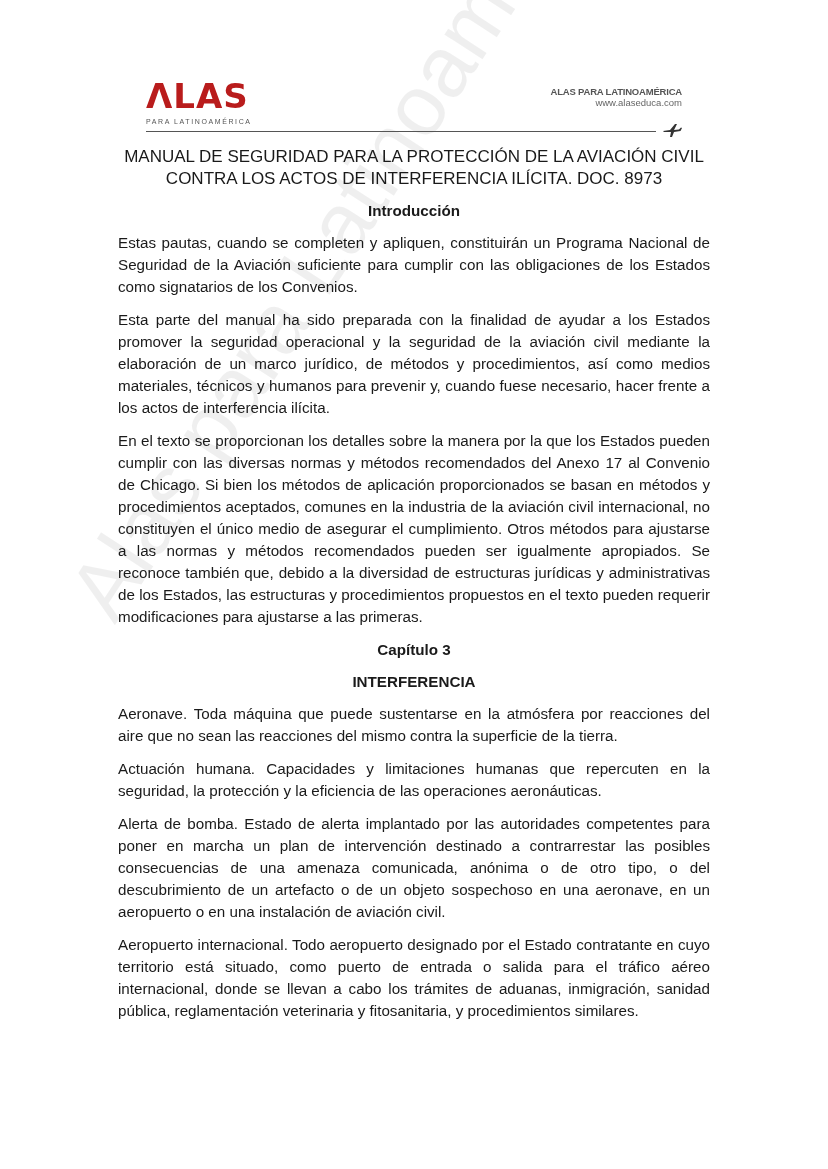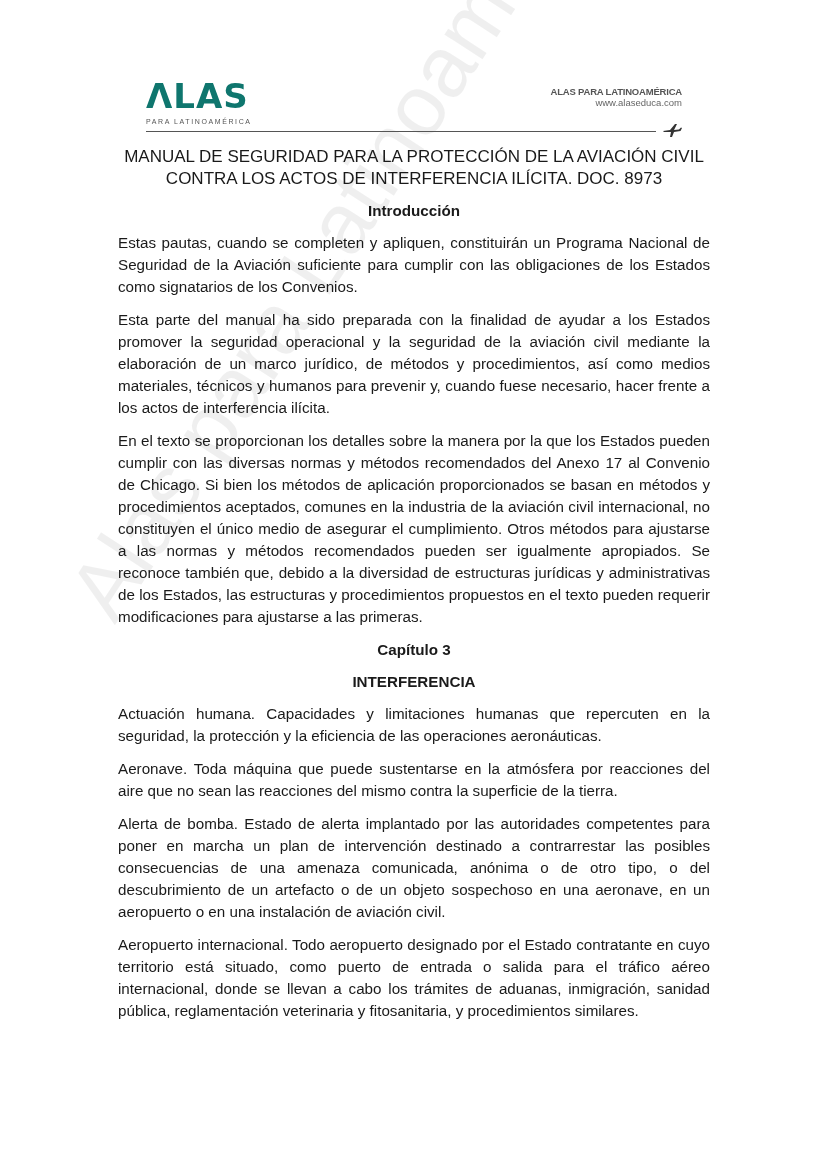--- a/index.html
+++ b/index.html
@@ -3,21 +3,21 @@
 <meta charset="utf-8">
 <style>
   html, body { margin: 0; padding: 0; background: #ffffff; }
   body { width: 828px; height: 1169px; position: relative; overflow: hidden;
          font-family: "Liberation Sans", "DejaVu Sans", sans-serif; color: #1a1a1a; }
   .page { position: absolute; left: 0; top: 0; width: 828px; height: 1169px; }
 
   
   .logo { position: absolute; left: 146px; top: 78px; width: 130px; height: 52px; }
   .logo-mark { position: absolute; left: 0; top: 0; font-family: "DejaVu Sans", sans-serif;
-               font-weight: bold; font-size: 34px; letter-spacing: 1px; color: #0f766e; line-height: 36px; }
+               font-weight: bold; font-size: 34px; letter-spacing: 1px; color: #b91c1c; line-height: 36px; }
   .logo-sub { position: absolute; left: 0; top: 40px; font-size: 7px; letter-spacing: 1.6px; color: #555; }
   .header-right { position: absolute; right: 146px; top: 86px; text-align: right; }
   .brand-name { font-size: 9.5px; font-weight: bold; color: #555; letter-spacing: -0.2px; }
   .brand-url { font-size: 9.5px; color: #666; }
   .header-rule { position: absolute; left: 146px; top: 131px; width: 510px; height: 1px; background: #555; }
   .plane-icon { position: absolute; left: 662px; top: 122px; width: 20px; height: 16px; }
 
   
   .watermark { position: absolute; left: 90px; top: 560px; transform: rotate(-57deg);
                transform-origin: left center; font-size: 86px; color: #000; opacity: 0.06;
@@ -56,18 +56,18 @@
     <h1 class="title">MANUAL DE SEGURIDAD PARA LA PROTECCIÓN DE LA AVIACIÓN CIVIL CONTRA LOS ACTOS DE INTERFERENCIA ILÍCITA. DOC. 8973</h1>
     <h2 class="center-head">Introducción</h2>
 
     <p>Estas pautas, cuando se completen y apliquen, constituirán un Programa Nacional de Seguridad de la Aviación suficiente para cumplir con las obligaciones de los Estados como signatarios de los Convenios.</p>
     <p>Esta parte del manual ha sido preparada con la finalidad de ayudar a los Estados promover la seguridad operacional y la seguridad de la aviación civil mediante la elaboración de un marco jurídico, de métodos y procedimientos, así como medios materiales, técnicos y humanos para prevenir y, cuando fuese necesario, hacer frente a los actos de interferencia ilícita.</p>
     <p>En el texto se proporcionan los detalles sobre la manera por la que los Estados pueden cumplir con las diversas normas y métodos recomendados del Anexo 17 al Convenio de Chicago. Si bien los métodos de aplicación proporcionados se basan en métodos y procedimientos aceptados, comunes en la industria de la aviación civil internacional, no constituyen el único medio de asegurar el cumplimiento. Otros métodos para ajustarse a las normas y métodos recomendados pueden ser igualmente apropiados. Se reconoce también que, debido a la diversidad de estructuras jurídicas y administrativas de los Estados, las estructuras y procedimientos propuestos en el texto pueden requerir modificaciones para ajustarse a las primeras.</p>
 
     <h2 class="center-head">Capítulo 3</h2>
     <h2 class="center-head">INTERFERENCIA</h2>
 
+    <p>Aeronave. Toda máquina que puede sustentarse en la atmósfera por reacciones del aire que no sean las reacciones del mismo contra la superficie de la tierra.</p>
     <p>Actuación humana. Capacidades y limitaciones humanas que repercuten en la seguridad, la protección y la eficiencia de las operaciones aeronáuticas.</p>
-    <p>Aeronave. Toda máquina que puede sustentarse en la atmósfera por reacciones del aire que no sean las reacciones del mismo contra la superficie de la tierra.</p>
     <p>Alerta de bomba. Estado de alerta implantado por las autoridades competentes para poner en marcha un plan de intervención destinado a contrarrestar las posibles consecuencias de una amenaza comunicada, anónima o de otro tipo, o del descubrimiento de un artefacto o de un objeto sospechoso en una aeronave, en un aeropuerto o en una instalación de aviación civil.</p>
     <p>Aeropuerto internacional. Todo aeropuerto designado por el Estado contratante en cuyo territorio está situado, como puerto de entrada o salida para el tráfico aéreo internacional, donde se llevan a cabo los trámites de aduanas, inmigración, sanidad pública, reglamentación veterinaria y fitosanitaria, y procedimientos similares.</p>
   </div>
 </div>
 
 </body></html>

